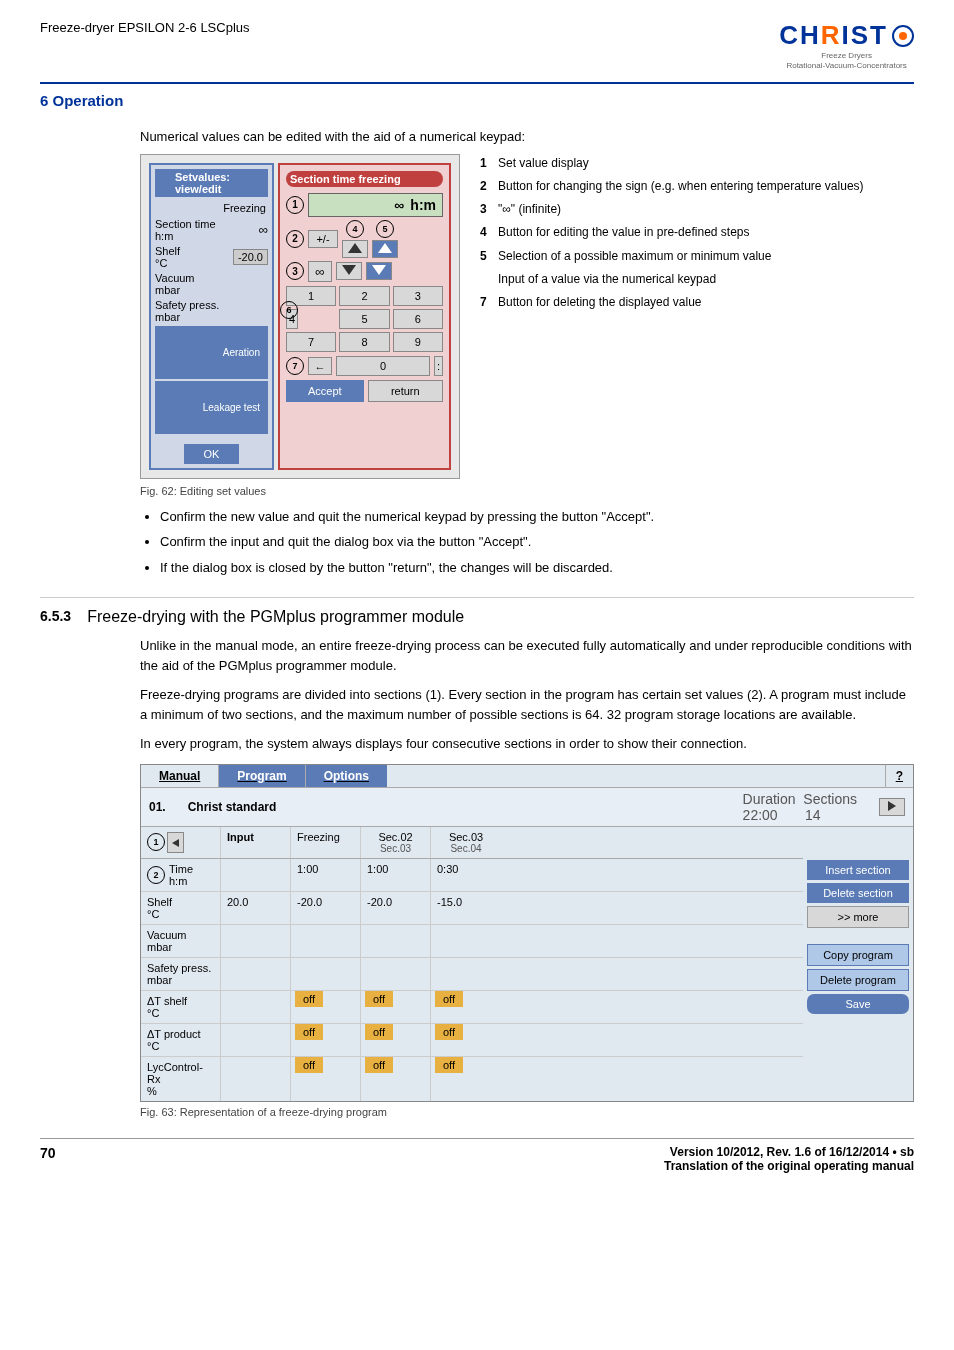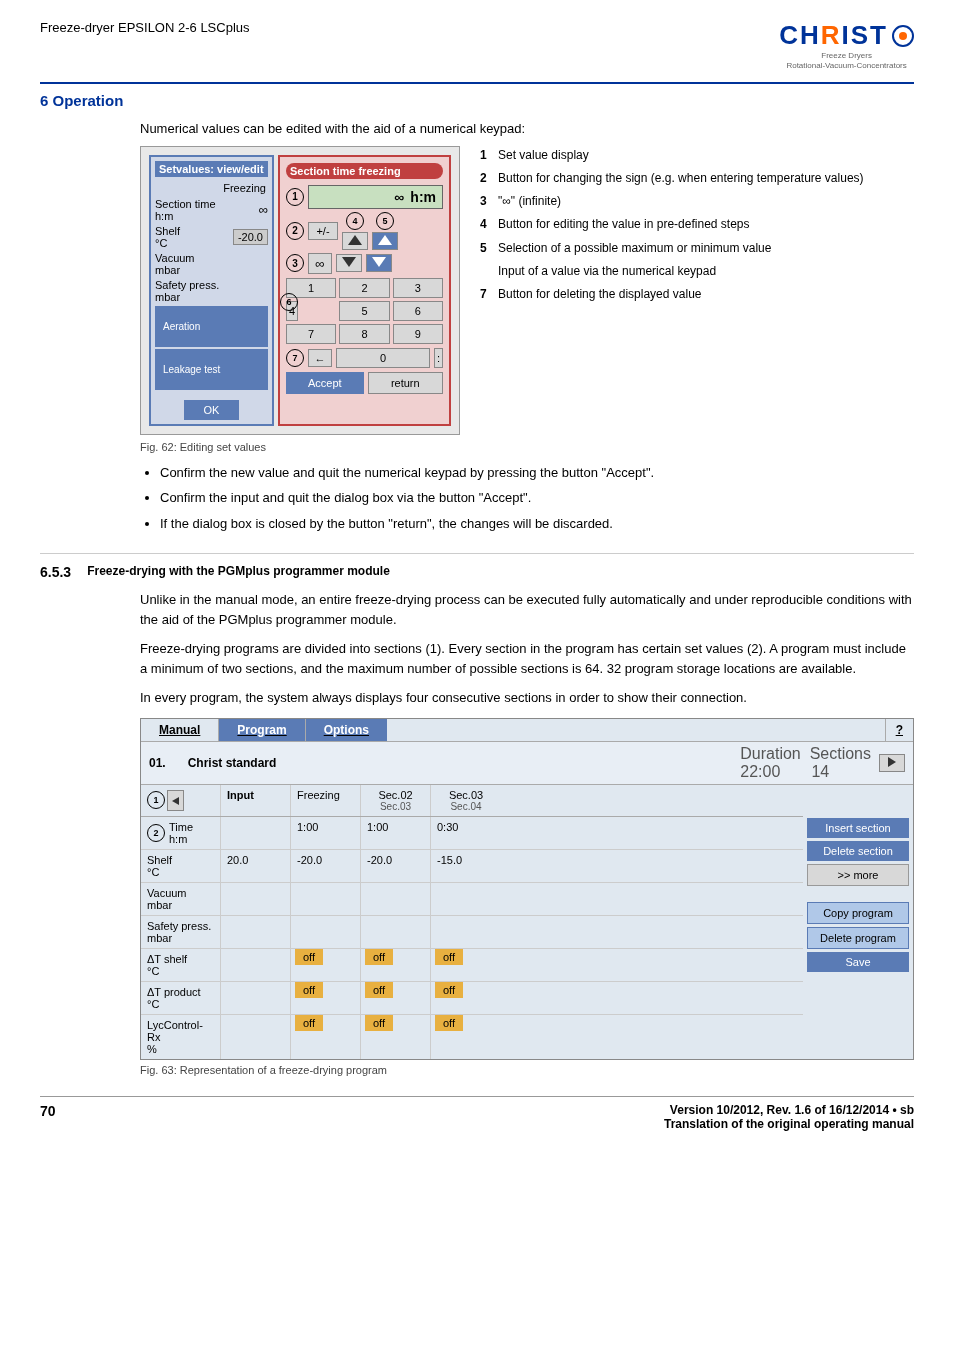--- a/index.html
+++ b/index.html
@@ -64,41 +64,41 @@
       background: #d0d8e8;
       padding: 4px;
       width: 130px;
       font-size: 11px;
     }
     .sv-header {
       background: #5a7bb5;
       color: #fff;
       font-weight: bold;
       font-size: 11px;
-      padding: 2px 4px;
+      padding: 2px 20px;
       margin-bottom: 4px;
     }
     .sv-row {
       display: flex;
       justify-content: space-between;
       align-items: center;
       margin: 3px 0;
       font-size: 11px;
     }
     .sv-btn-blue {
       background: #5a7bb5;
       color: #fff;
       border: none;
-      padding: 15px 8px;
+      padding: 21px 8px;
       font-size: 10px;
       cursor: pointer;
       display: block;
       width: 100%;
       margin: 2px 0;
-      text-align: left;
+      text-align: right;
     }
     .sv-btn-ok {
       background: #5a7bb5;
       color: #fff;
       border: none;
       padding: 4px 20px;
       font-size: 11px;
       cursor: pointer;
       margin-top: 6px;
     }
@@ -266,20 +266,21 @@
       color: #000;
       border: 1px solid #999;
     }
     .prog-action-btn.blue-outline {
       background: #b0c8e8;
       color: #000;
       border: 1px solid #5a7bb5;
     }
     .prog-action-btn.save {
       background: #5a7bb5;
+      border-radius: 7px;
     }
     
     .off-badge {
       background: #e8b040;
       color: #000;
       padding: 2px 8px;
       font-size: 11px;
       text-align: center;
     }
     .footer-row {
@@ -343,21 +344,21 @@
     </div>
     <div style="font-size:8px;color:#666;text-align:center;line-height:1.3;">
       <div>Freeze Dryers</div>
       <div>Rotational-Vacuum-Concentrators</div>
     </div>
   </div>
 </div>
 
 <div class="divider-line"></div>
 
-<div style="font-size:15px;font-weight:bold;color:#003399;margin-bottom:12px;">6 Operation</div>
+<div style="font-size:15px;font-weight:bold;color:#003399;margin-bottom:20px;">6 Operation</div>
 
 <div class="content-area">
   <div style="margin-bottom:10px;">Numerical values can be edited with the aid of a numerical keypad:</div>
 
   <div class="figure-container">
 
     <div class="figure-left">
       <div class="setvalues-panel">
 
         <div class="sv-left">
@@ -484,21 +485,21 @@
     <li>Confirm the new value and quit the numerical keypad by pressing the button "Accept".</li>
     <li>Confirm the input and quit the dialog box via the button "Accept".</li>
     <li>If the dialog box is closed by the button "return", the changes will be discarded.</li>
   </ul>
 </div>
 
 <div style="height:1px;background:#ccc;margin:10px 0;"></div>
 
 <div style="display:flex;gap:16px;margin-bottom:10px;">
   <div style="font-weight:bold;font-size:14px;white-space:nowrap;">6.5.3</div>
-  <div style="font-weight:bold;font-size:12px;">Freeze-drying with the PGMplus programmer module</div>
+  <div style="font-weight:normal;font-size:16px;">Freeze-drying with the PGMplus programmer module</div>
 </div>
 
 <div class="content-area">
   <p class="intro-text">Unlike in the manual mode, an entire freeze-drying process can be executed fully automatically and under reproducible conditions with the aid of the PGMplus programmer module.</p>
   <p class="intro-text">Freeze-drying programs are divided into sections (1). Every section in the program has certain set values (2). A program must include a minimum of two sections, and the maximum number of possible sections is 64. 32 program storage locations are available.</p>
   <p class="intro-text">In every program, the system always displays four consecutive sections in order to show their connection.</p>
 
   <div class="prog-table-container">
 
     <div style="display:flex;border-bottom:1px solid #aaa;text-decoration:underline;">
@@ -507,21 +508,21 @@
       <div class="prog-tab-options">Options</div>
       <div style="flex:1;"></div>
       <div class="prog-tab-q">?</div>
     </div>
 
     <div class="prog-header-row">
       <div style="display:flex;align-items:center;gap:22px;flex:1;">
         <span style="font-weight:bold;font-size:12px;">01.</span>
         <span style="font-weight:bold;font-size:12px;">Christ standard</span>
       </div>
-      <div style="font-size:16px;color:#555;margin-right:8px;">
+      <div style="font-size:14px;color:#555;margin-right:22px;">
         <span>Duration</span>
         &nbsp;<span>Sections</span>
         <br>
         <span>22:00</span>
         &nbsp;&nbsp;&nbsp;&nbsp;&nbsp;
         <span>14</span>
       </div>
       <button class="prog-nav-btn">
         <span style="display:inline-block;border-left:8px solid #333;border-top:5px solid transparent;border-bottom:5px solid transparent;"></span>
       </button>

